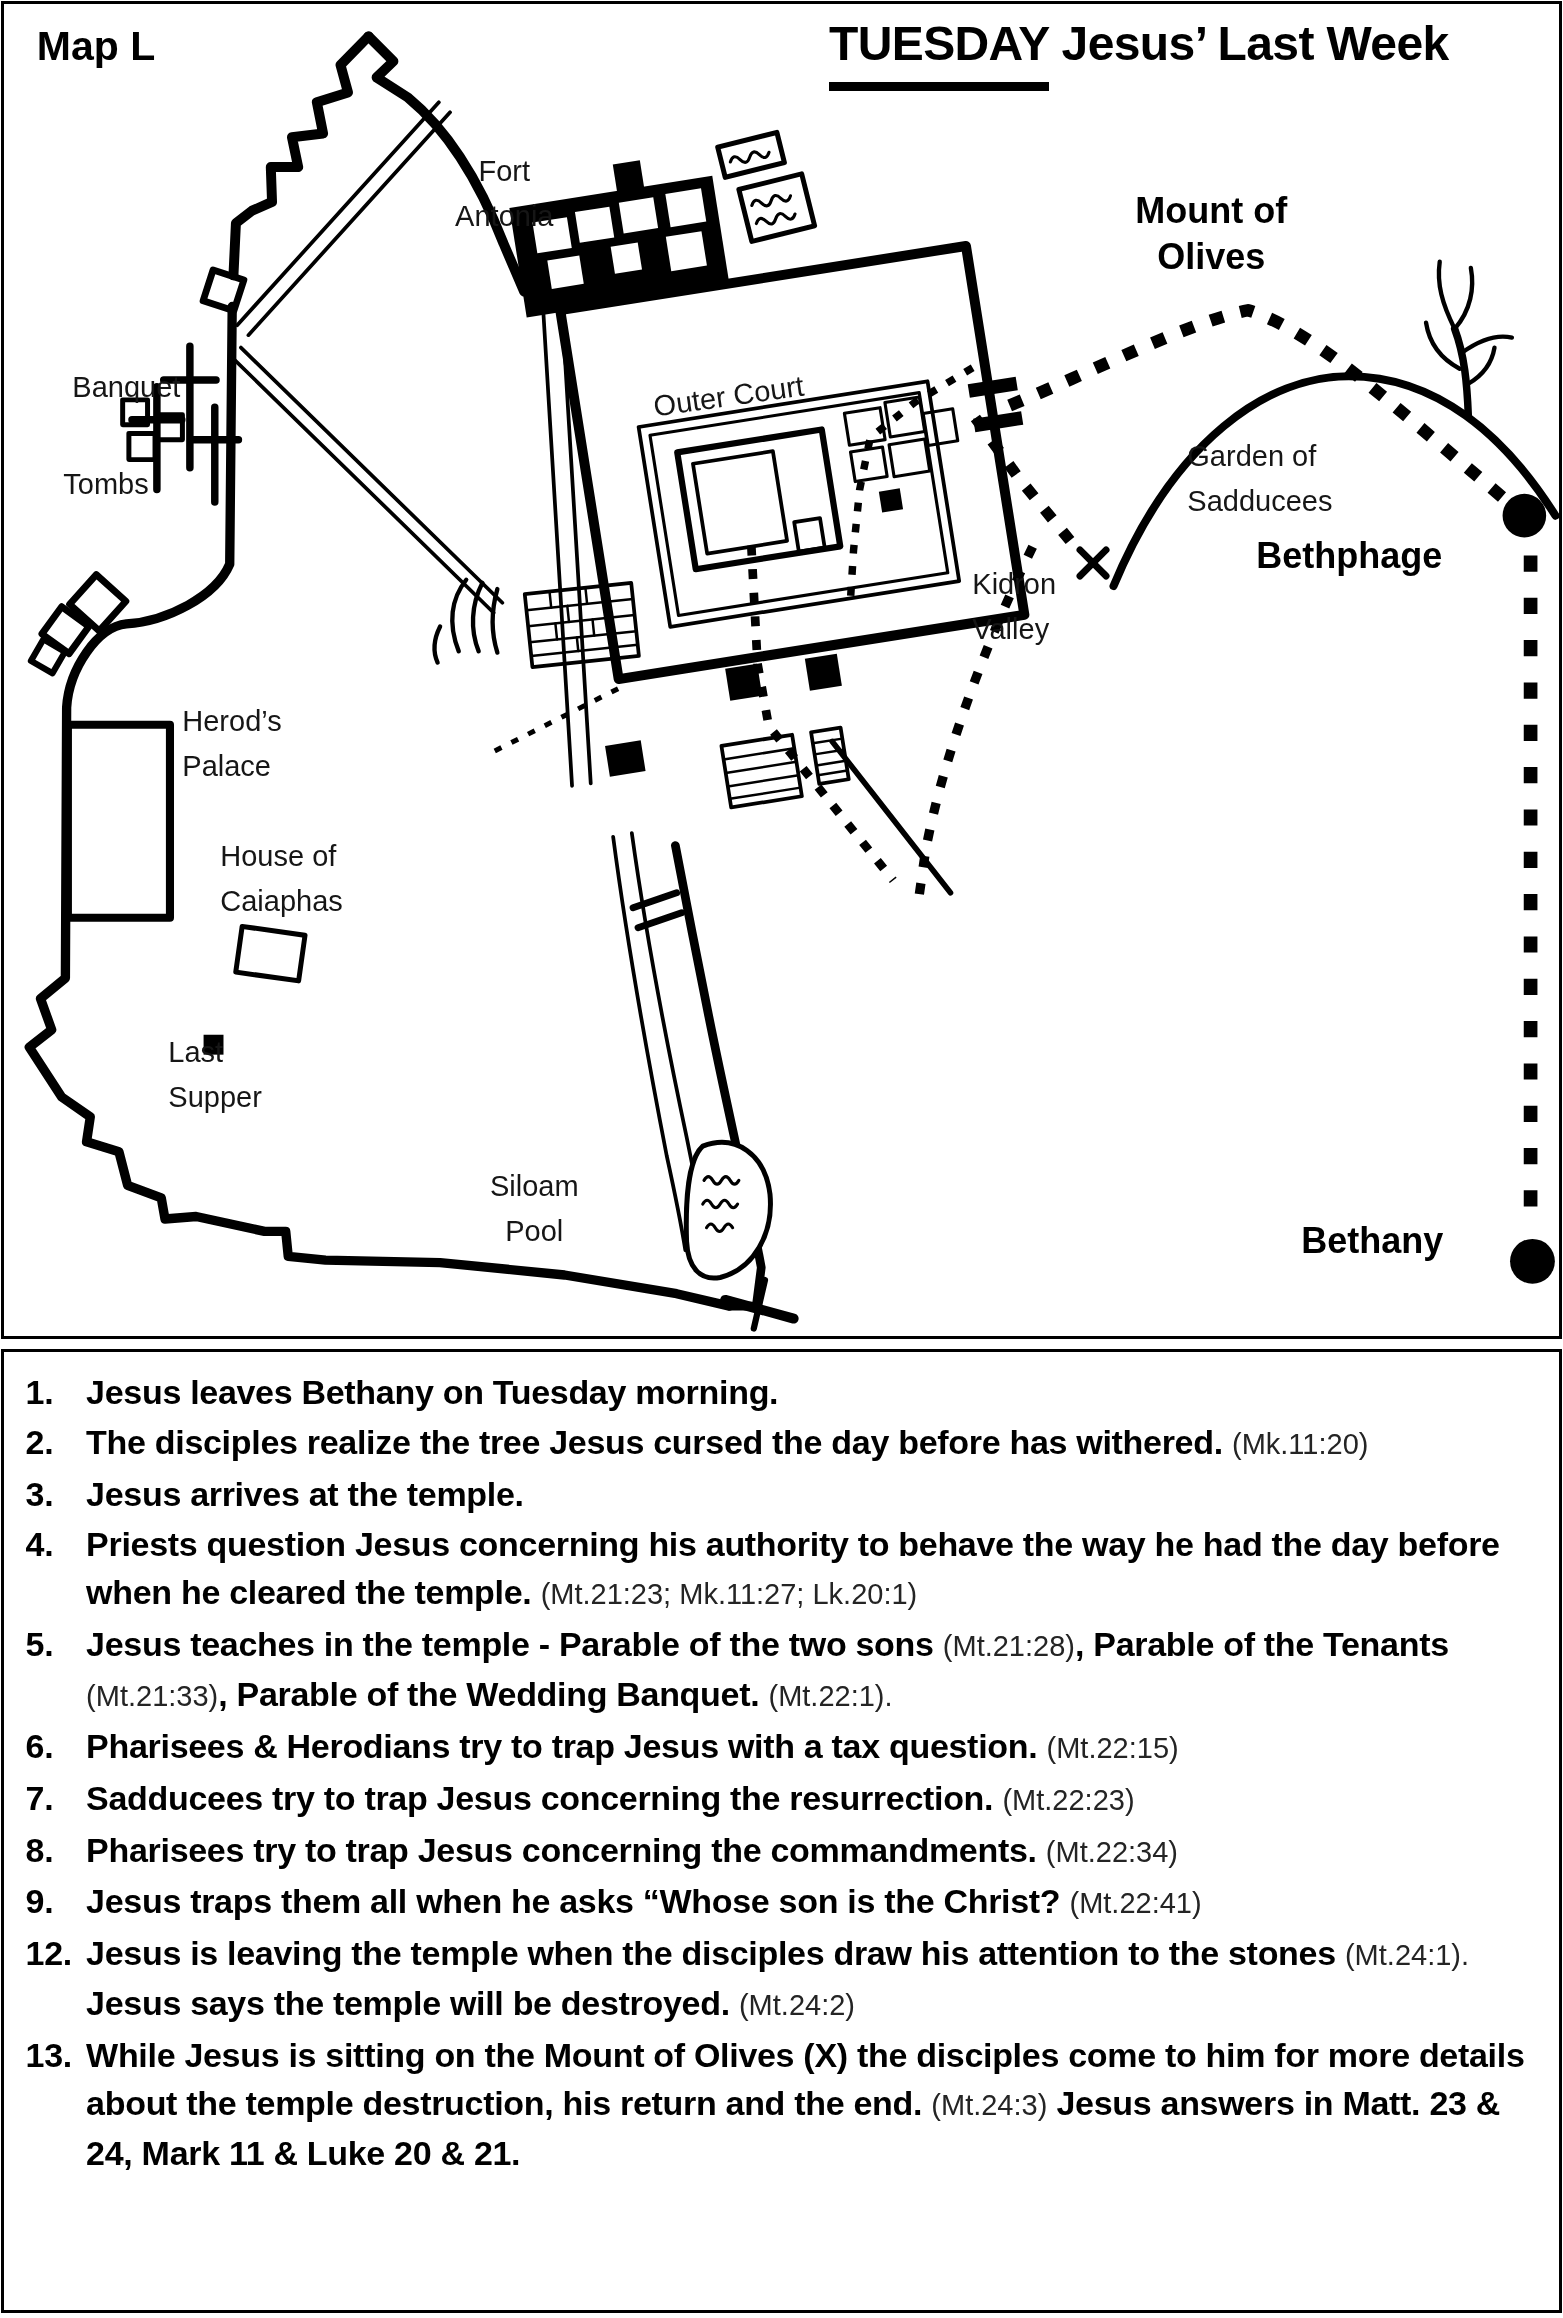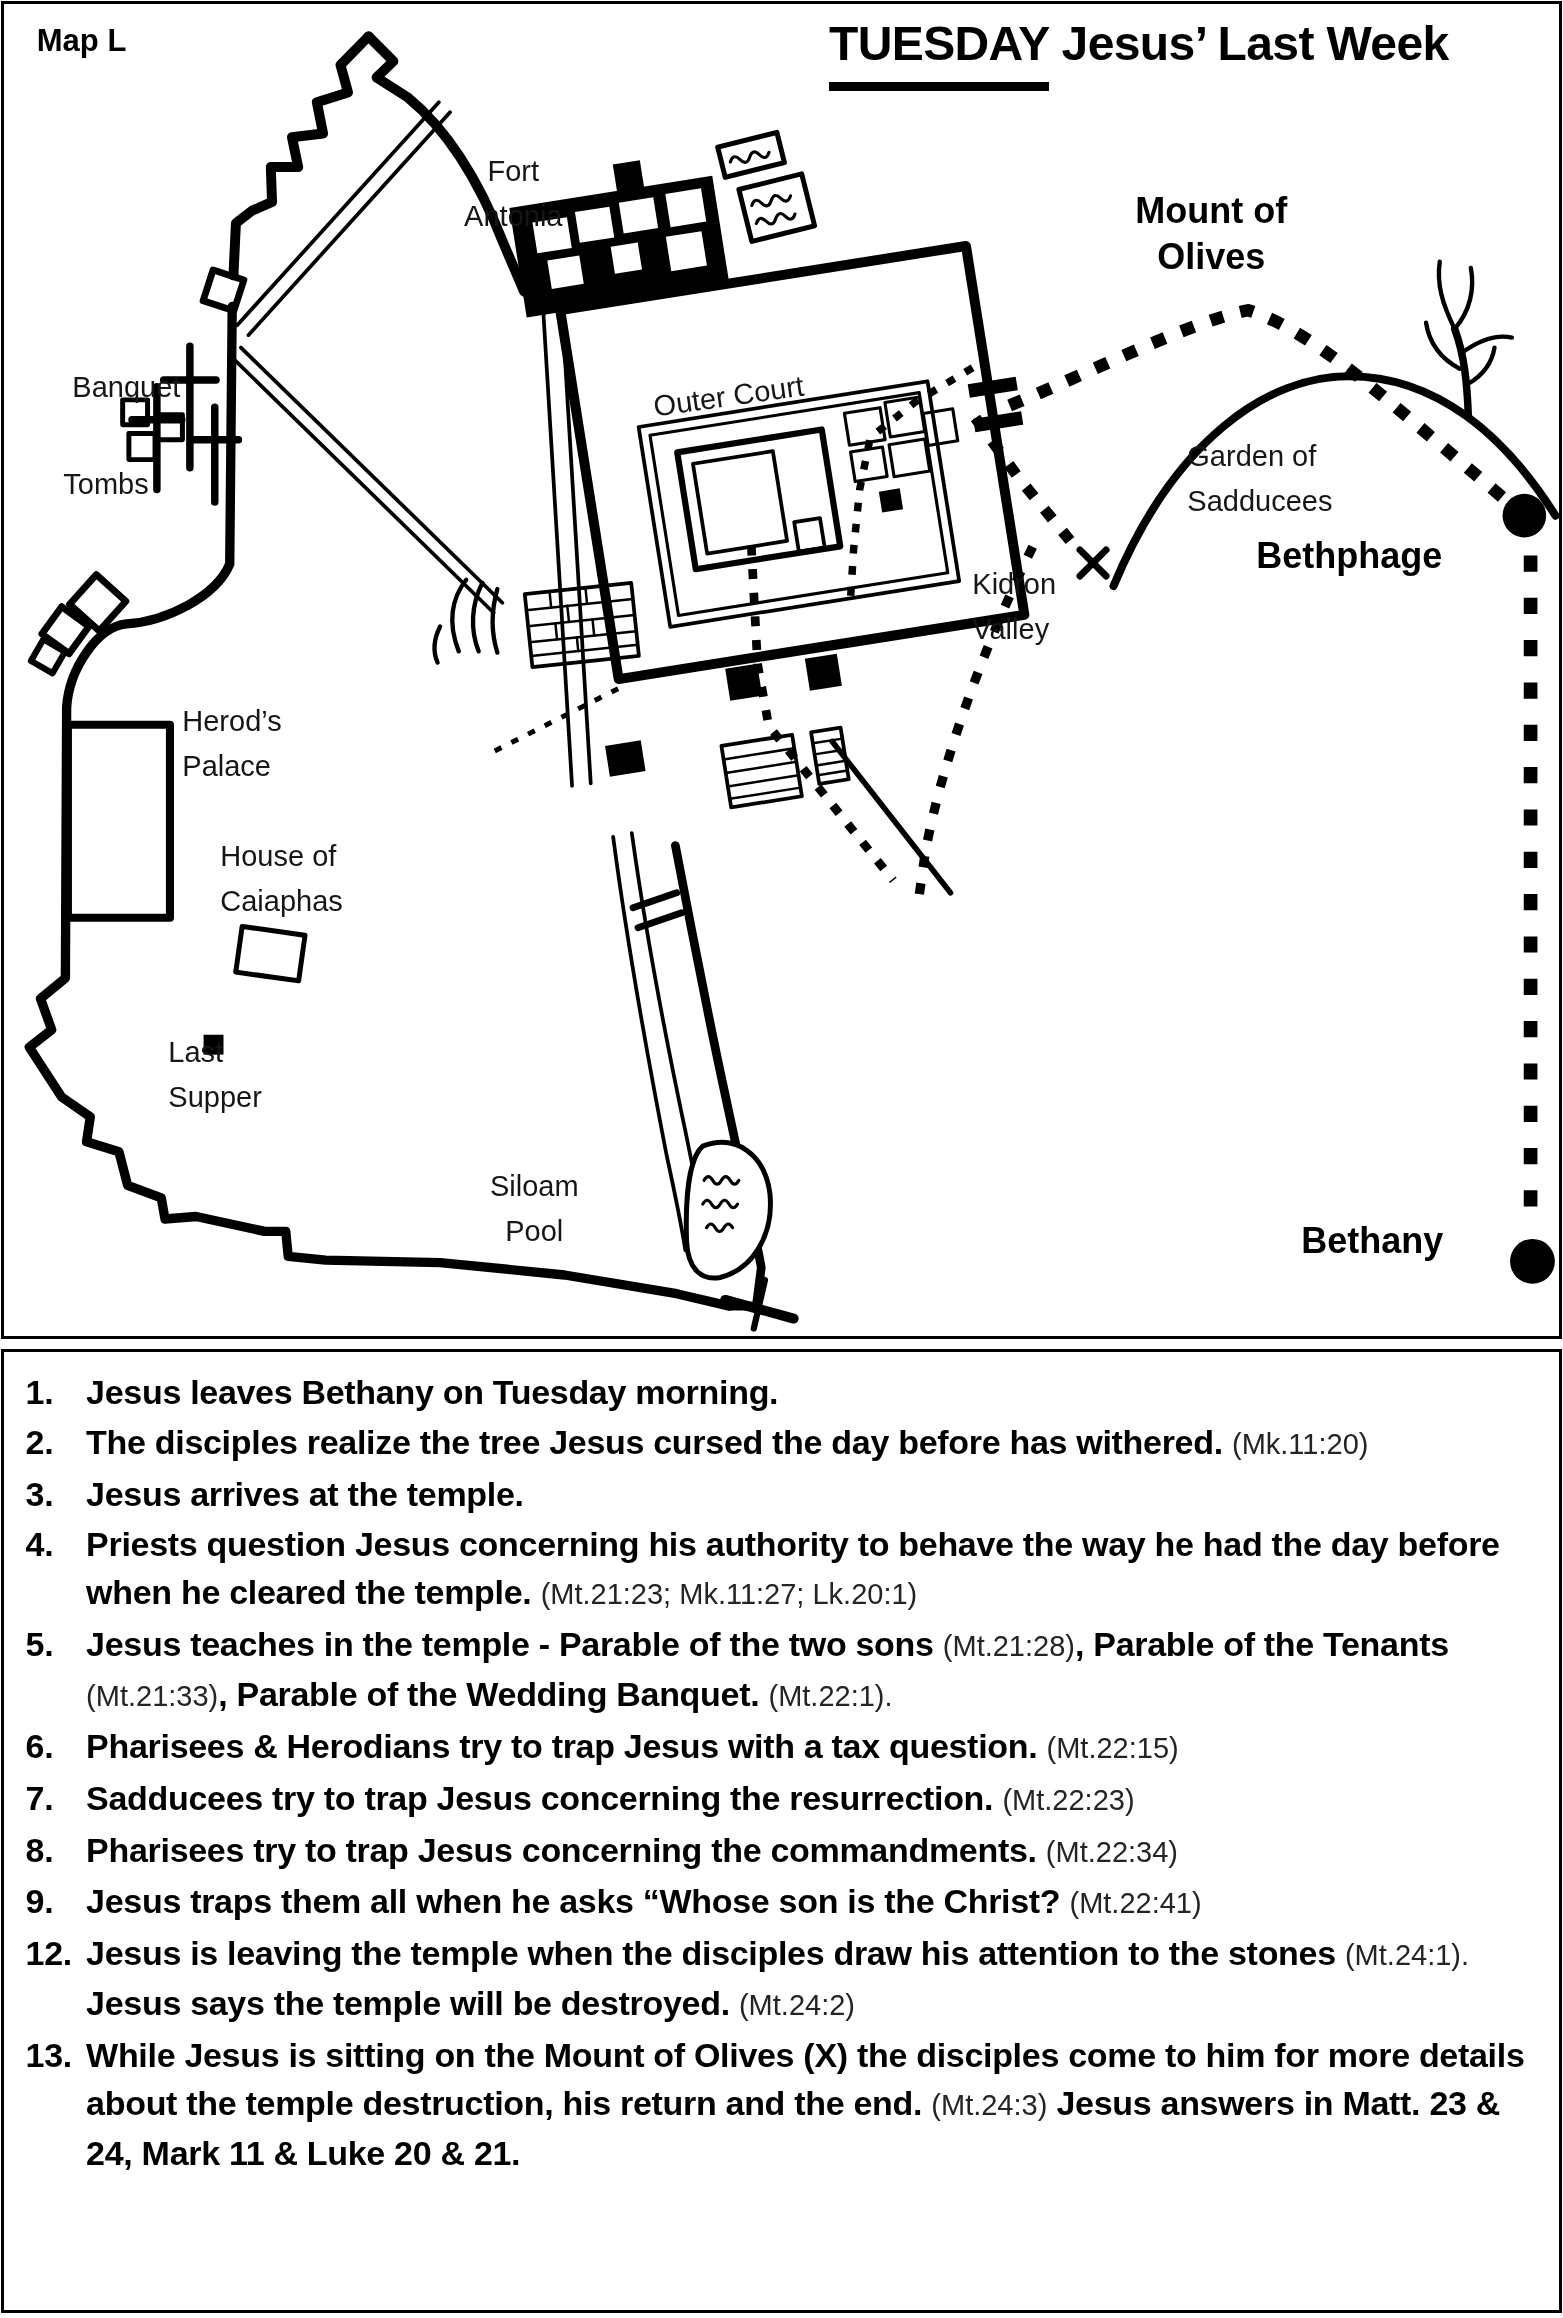--- a/index.html
+++ b/index.html
@@ -11,21 +11,21 @@
 
   .map-art{position:absolute;left:0;top:0;width:100%;height:100%;}
 
   .title-block{position:absolute;top:11.3px;left:719px;width:831px;text-align:center;}
   .title-line{font-size:48px;font-weight:bold;letter-spacing:-0.6px;white-space:nowrap;}
   .title-day{border-bottom:9.4px solid #000;padding-bottom:12px;}
   .title-refs{margin-top:8.8px;font-size:29px;font-weight:bold;font-style:italic;white-space:nowrap;}
 
   .map-label{position:absolute;font-size:29px;line-height:1.55;color:#161616;white-space:pre;}
   .map-label.b{font-weight:bold;color:#000;}
-  .map-label.sz-xl{font-size:31px;line-height:1.2;}
+  .map-label.sz-xl{font-size:41px;line-height:1.2;}
   .map-label.sz-lg{font-size:36px;line-height:1.28;}
   .map-label.ctr{text-align:center;transform:translateX(-50%);}
 
   .event{position:relative;padding-left:68px;font-weight:bold;font-size:34px;
          line-height:48px;letter-spacing:-0.3px;margin-bottom:1.9px;}
   .event .num{position:absolute;left:7.5px;top:0;}
   .event .ref{font-weight:normal;font-size:29px;color:#242424;letter-spacing:0;}
 </style>
 </head>
 <body>
@@ -185,21 +185,21 @@
       <path d="M 1222 2050 L 1204 2128" stroke-width="10"></path>
     </svg>
 
     <div class="map-label b sz-xl" style="left:32.5px;top:17.5px;">Map L</div>
 
     <div class="title-block">
       <div class="title-line"><span class="title-day">TUESDAY</span><span> Jesus’ Last Week</span></div>
     </div>
 
     <div id="labels-root">
-        <div class="map-label ctr" style="left: 500px; top: 145px; margin-left: 9px;">Fort
+        <div class="map-label ctr" style="left: 500px; top: 145px;">Fort
 Antonia</div>
         <div class="map-label " style="left: 649px; top: 370px; transform: rotate(-8deg);">Outer Court</div>
         <div class="map-label " style="left: 68px; top: 361px;">Banquet</div>
         <div class="map-label " style="left: 59px; top: 458px;">Tombs</div>
         <div class="map-label b sz-lg ctr" style="left: 1207px; top: 184px;">Mount of
 Olives</div>
         <div class="map-label " style="left: 1183px; top: 430px;">Garden of
 Sadducees</div>
         <div class="map-label b sz-lg" style="left: 1252px; top: 529px;">Bethphage</div>
         <div class="map-label " style="left: 968px; top: 558px;">Kidron

